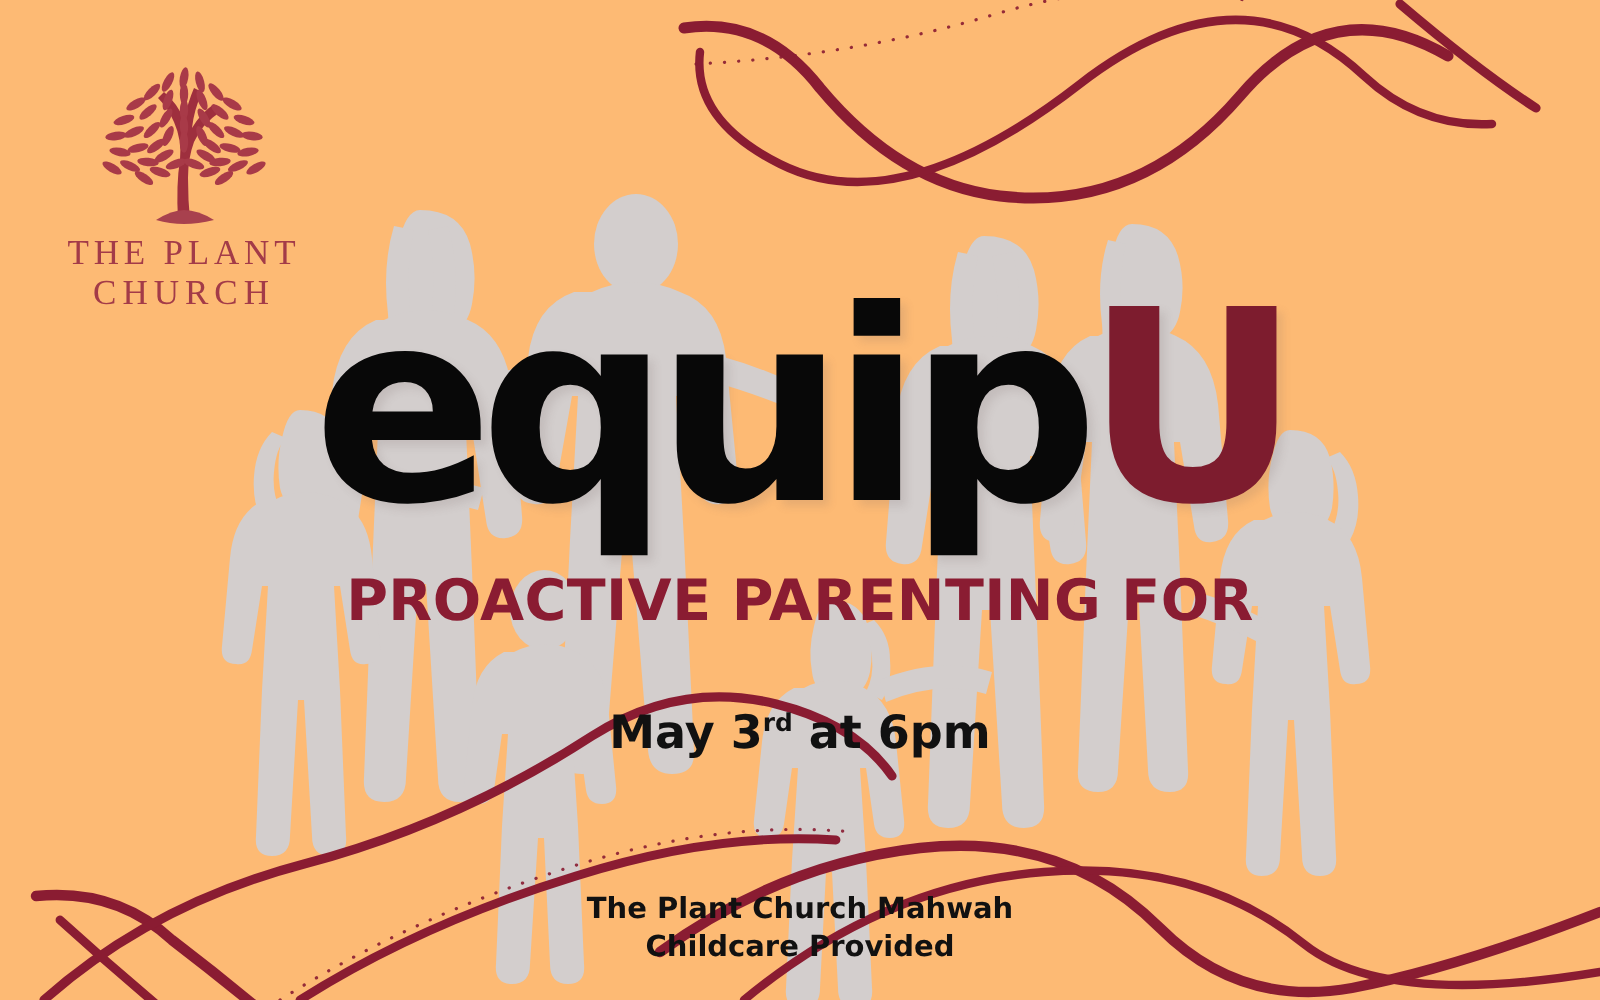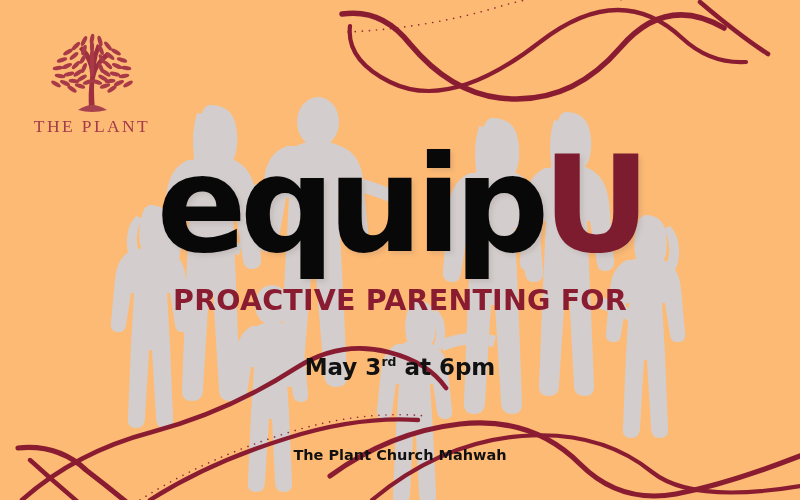--- a/index.html
+++ b/index.html
@@ -374,33 +374,35 @@
         <g transform="translate(16,62) rotate(30)">
             <use href="#leaf-sprite"></use>
           </g>
         <g transform="translate(88,62) rotate(150)">
             <use href="#leaf-sprite"></use>
           </g>
       </g>
     </svg>
     <div id="logo-wordmark">
       <div class="ln1">THE PLANT</div>
+      <div class="ln2">CHURCH</div>
     </div>
   </div>
 
   <div id="content">
 
     <div id="wordmark">
       <span class="equip">equip</span><span class="u-letter">U</span>
     </div>
 
     <div id="headline">
       <span class="hl-line">PROACTIVE PARENTING FOR</span>
     </div>
 
     <div id="date-line"><span>May 3</span><sup>rd</sup><span> at 6pm</span></div>
 
     <div id="venue">
       <span class="v-line">The Plant Church Mahwah</span>
+      <span class="v-line">Childcare Provided</span>
     </div>
 
   </div>
 </div>
 
 </body></html>

